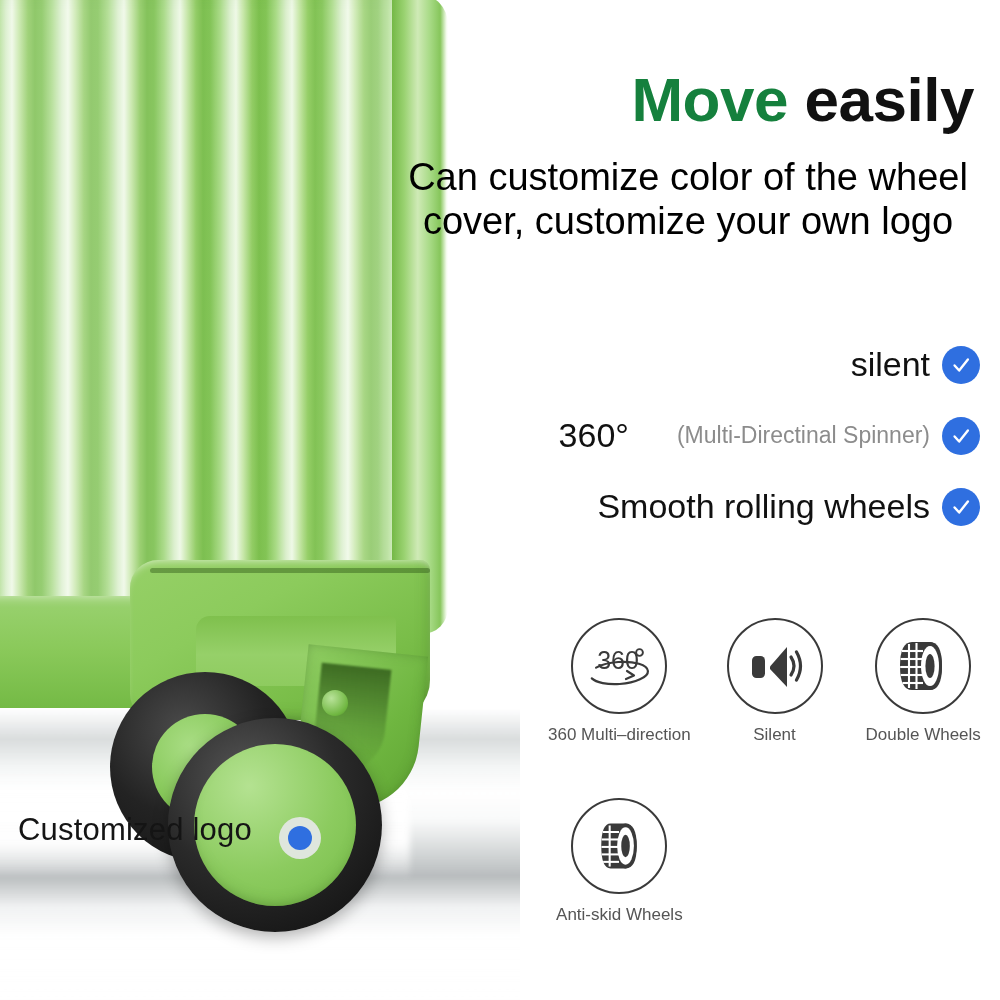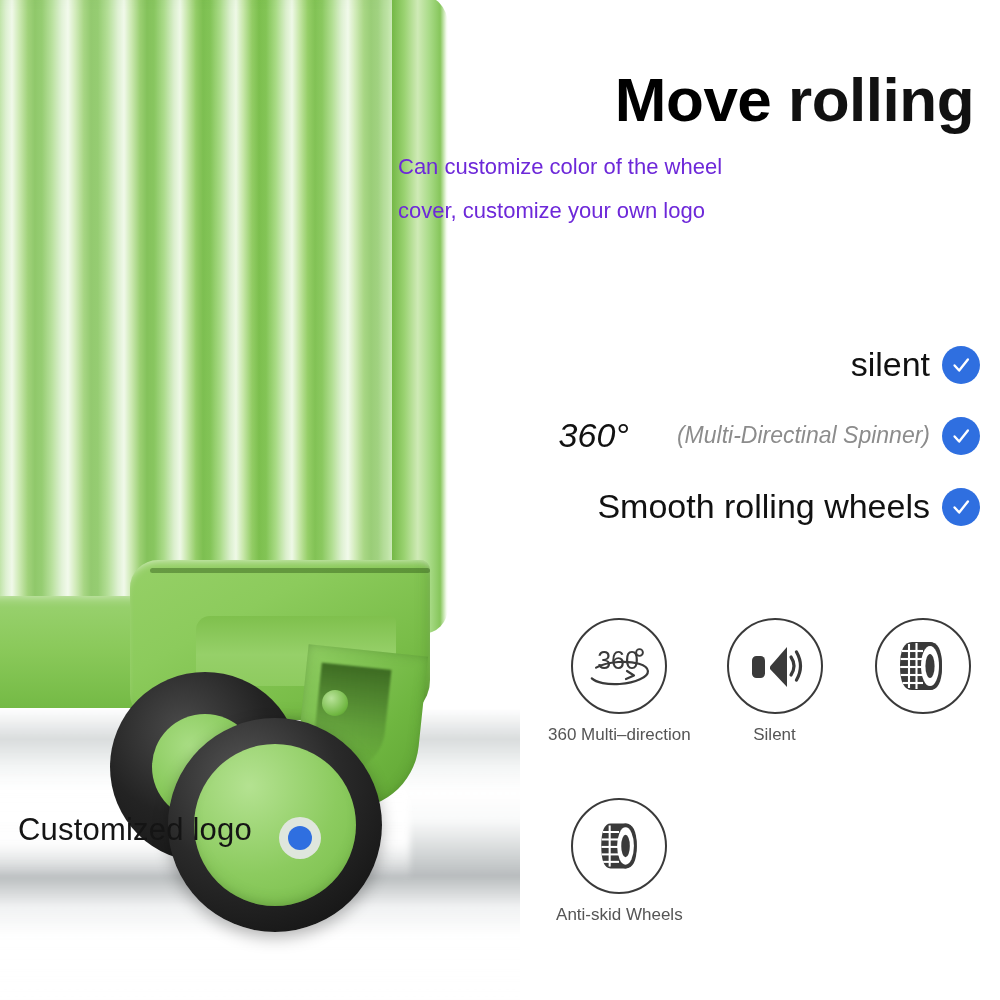--- a/index.html
+++ b/index.html
@@ -230,47 +230,47 @@
   
   .headline {
     position: absolute;
     right: 26px; top: 64px;
     font-size: 62px;
     font-weight: 700;
     letter-spacing: -0.5px;
     white-space: nowrap;
     color: #111111;
   }
-  .headline .hl-blue { color: #000000; }
+  .headline .hl-blue { color: #15803d; }
 
   .subline {
     position: absolute;
     right: 22px;
     width: 580px;
-    text-align: left;
-    font-size: 22px;
-    color: #6d28d9;
+    text-align: center;
+    font-size: 38px;
+    color: #000000;
     line-height: 1.32;
     white-space: nowrap;
   }
   .subline.l1 { top: 152px; }
   .subline.l2 { top: 196px; }
 
   
   .checkrow {
     position: absolute;
     right: 20px;
     display: flex;
     align-items: center;
     justify-content: flex-end;
     gap: 12px;
     white-space: nowrap;
   }
   .checkrow.r1 { top: 345px; }
-  .checkrow.r2 { top: 416px; font-style: italic; }
+  .checkrow.r2 { top: 416px; }
   .checkrow.r3 { top: 487px; }
 
   .ck-main { font-size: 34px; color: #111111; }
   .ck-sub  { font-size: 23px; color: #8c8c8c; margin-left: 36px; }
   .ck-badge {
     width: 38px; height: 38px;
     border-radius: 50%;
     background: #2f6fe0;
     display: flex; align-items: center; justify-content: center;
     flex: 0 0 auto;
@@ -336,21 +336,21 @@
     <div class="wheel-front"></div>
     <div class="wheel-front-hub"></div>
     <div class="hub-logo-ring"></div>
     <div class="hub-logo-dot"></div>
 
     <div class="photo-caption">Customized logo</div>
   </div>
 
   <div class="headline">
     <span class="hl-blue">Move</span>
-    <span>rolling</span>
+    <span>easily</span>
   </div>
 
   <div class="subline l1">Can customize color of the wheel</div>
   <div class="subline l2">cover, customize your own logo</div>
 
   <div class="checkrow r1">
     <span class="ck-main">silent</span>
     <span class="ck-badge">
       <svg width="22" height="22" viewBox="0 0 24 24" aria-hidden="true">
         <path d="M5 12.5 L10 18 L19.5 6" fill="none" stroke="#ffffff" stroke-width="2.6" stroke-linecap="round" stroke-linejoin="round"></path>
@@ -416,20 +416,21 @@
             <path d="M8.2 31 L31 31"></path>
               <path d="M8.8 39 L31 39"></path>
             <path d="M10.6 47 L31 47"></path>
           </g>
           <g stroke="#ffffff" stroke-width="2.1">
             <path d="M17 8 L17 52"></path>
               <path d="M24.5 7 L24.5 53"></path>
           </g>
         </svg>
       </div>
+      <div class="icon-label">Double Wheels</div>
     </div>
 
     <div class="icon-cell">
       <div class="icon-circle">
         <svg width="58" height="56" viewBox="0 0 62 60" aria-hidden="true">
           <path d="M22 6 L38 6 Q50 6 50 30 Q50 54 38 54 L22 54 Q12 54 12 30 Q12 6 22 6 Z" fill="#3a3a3a"></path>
           <ellipse cx="38" cy="30" rx="12" ry="24" fill="#3a3a3a"></ellipse>
           <ellipse cx="38" cy="30" rx="9" ry="20" fill="#ffffff"></ellipse>
           <ellipse cx="38" cy="30" rx="4.6" ry="12" fill="#3a3a3a"></ellipse>
           <g stroke="#ffffff" stroke-width="2.2">

